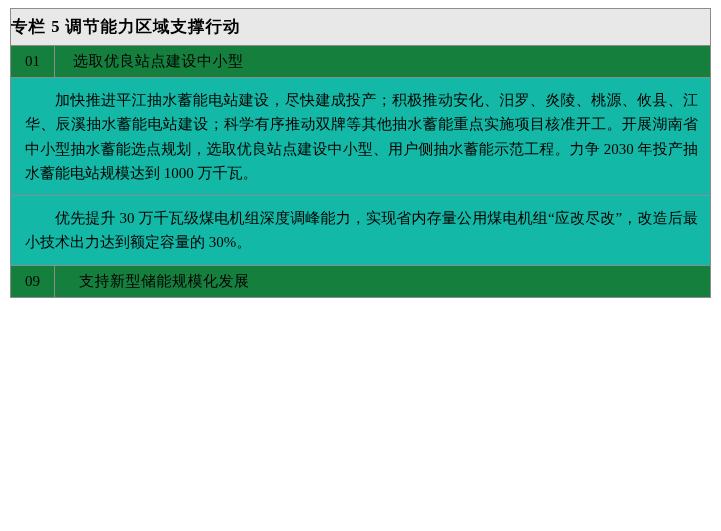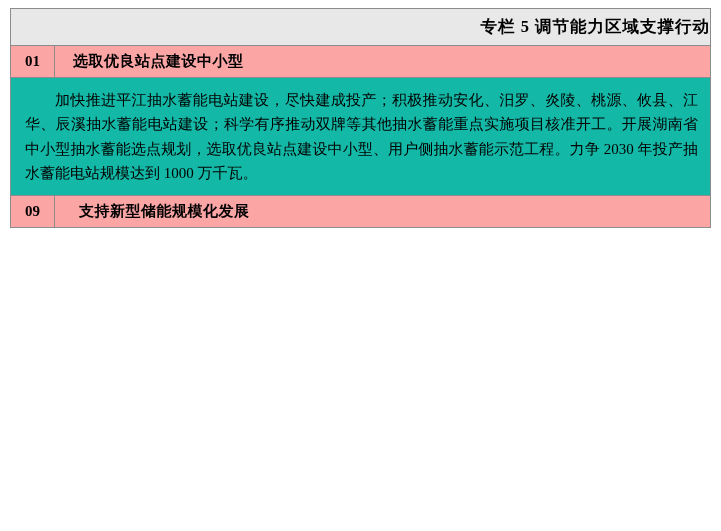--- a/index.html
+++ b/index.html
@@ -25,31 +25,31 @@
     border-collapse: collapse;
     table-layout: fixed;
     border: 1px solid #8c8c8c;
   }
   table.box td {
     border: 1px solid #8c8c8c;
     vertical-align: middle;
   }
   .title-row td {
     background: #e8e8e8;
-    text-align: right;
+    text-align: left;
     font-size: 16.5px;
     font-weight: bold;
     letter-spacing: 1px;
     padding: 7px 0 7px 0;
     font-family: "Liberation Serif", "DejaVu Serif", serif;
   }
   .head-row td {
-    background: #fca5a5;
+    background: #15803d;
     font-size: 15px;
-    font-weight: bold;
+    font-weight: normal;
     padding: 6px 0 6px 0;
   }
   .num-cell {
     width: 44px;
     text-align: center;
     font-size: 14.5px;
     font-weight: bold;
     font-family: "Liberation Serif", "DejaVu Serif", serif;
   }
   .head-text {
@@ -92,20 +92,25 @@
       <tr class="head-row">
         <td class="num-cell">01</td>
         <td class="head-text">选取优良站点建设中小型</td>
       </tr>
       <tr class="body-row">
         <td colspan="2">
           <p>加快推进平江抽水蓄能电站建设，尽快建成投产；积极推动安化、汨罗、炎陵、桃源、攸县、江华、辰溪抽水蓄能电站建设；科学有序推动双牌等其他抽水蓄能重点实施项目核准开工。开展湖南省中小型抽水蓄能选点规划，选取优良站点建设中小型、用户侧抽水蓄能示范工程。力争 2030 年投产抽水蓄能电站规模达到 1000 万千瓦。</p>
         </td>
       </tr>
 
+      <tr class="body-row">
+        <td colspan="2">
+          <p>优先提升 30 万千瓦级煤电机组深度调峰能力，实现省内存量公用煤电机组“应改尽改”，改造后最小技术出力达到额定容量的 30%。</p>
+        </td>
+      </tr>
 
       <tr class="head-row">
         <td class="num-cell">09</td>
         <td class="head-text indent2">支持新型储能规模化发展</td>
       </tr>
     </tbody>
   </table>
 </div>
 
 </body></html>

